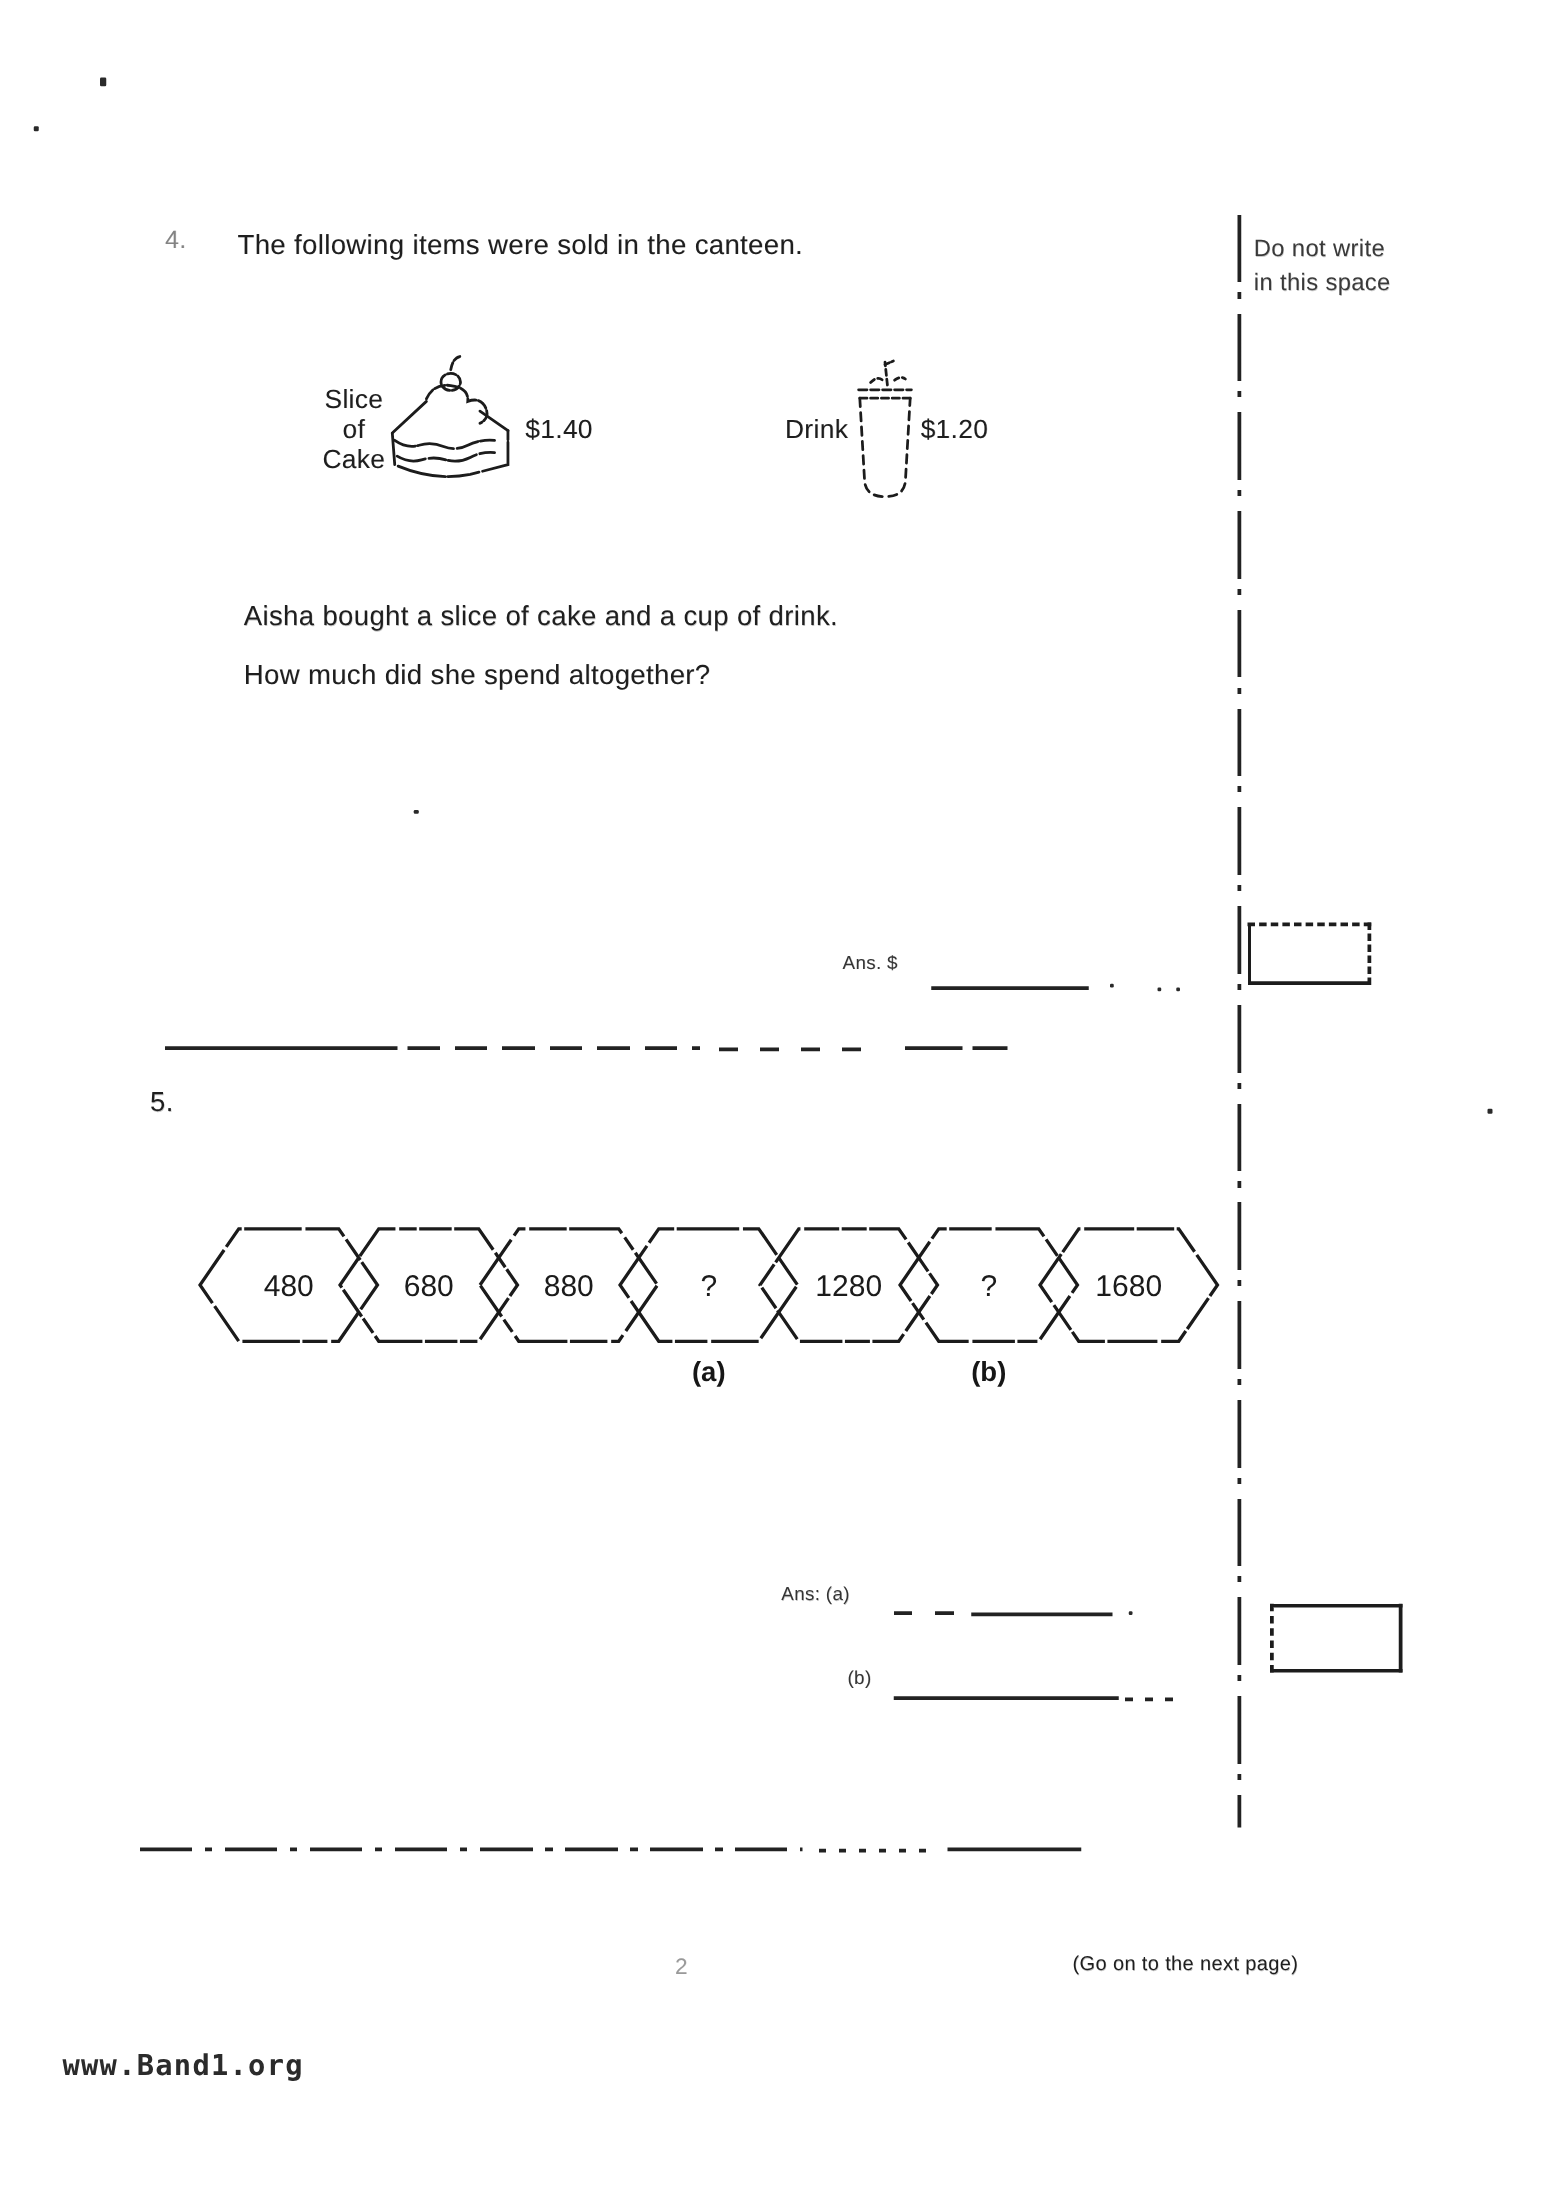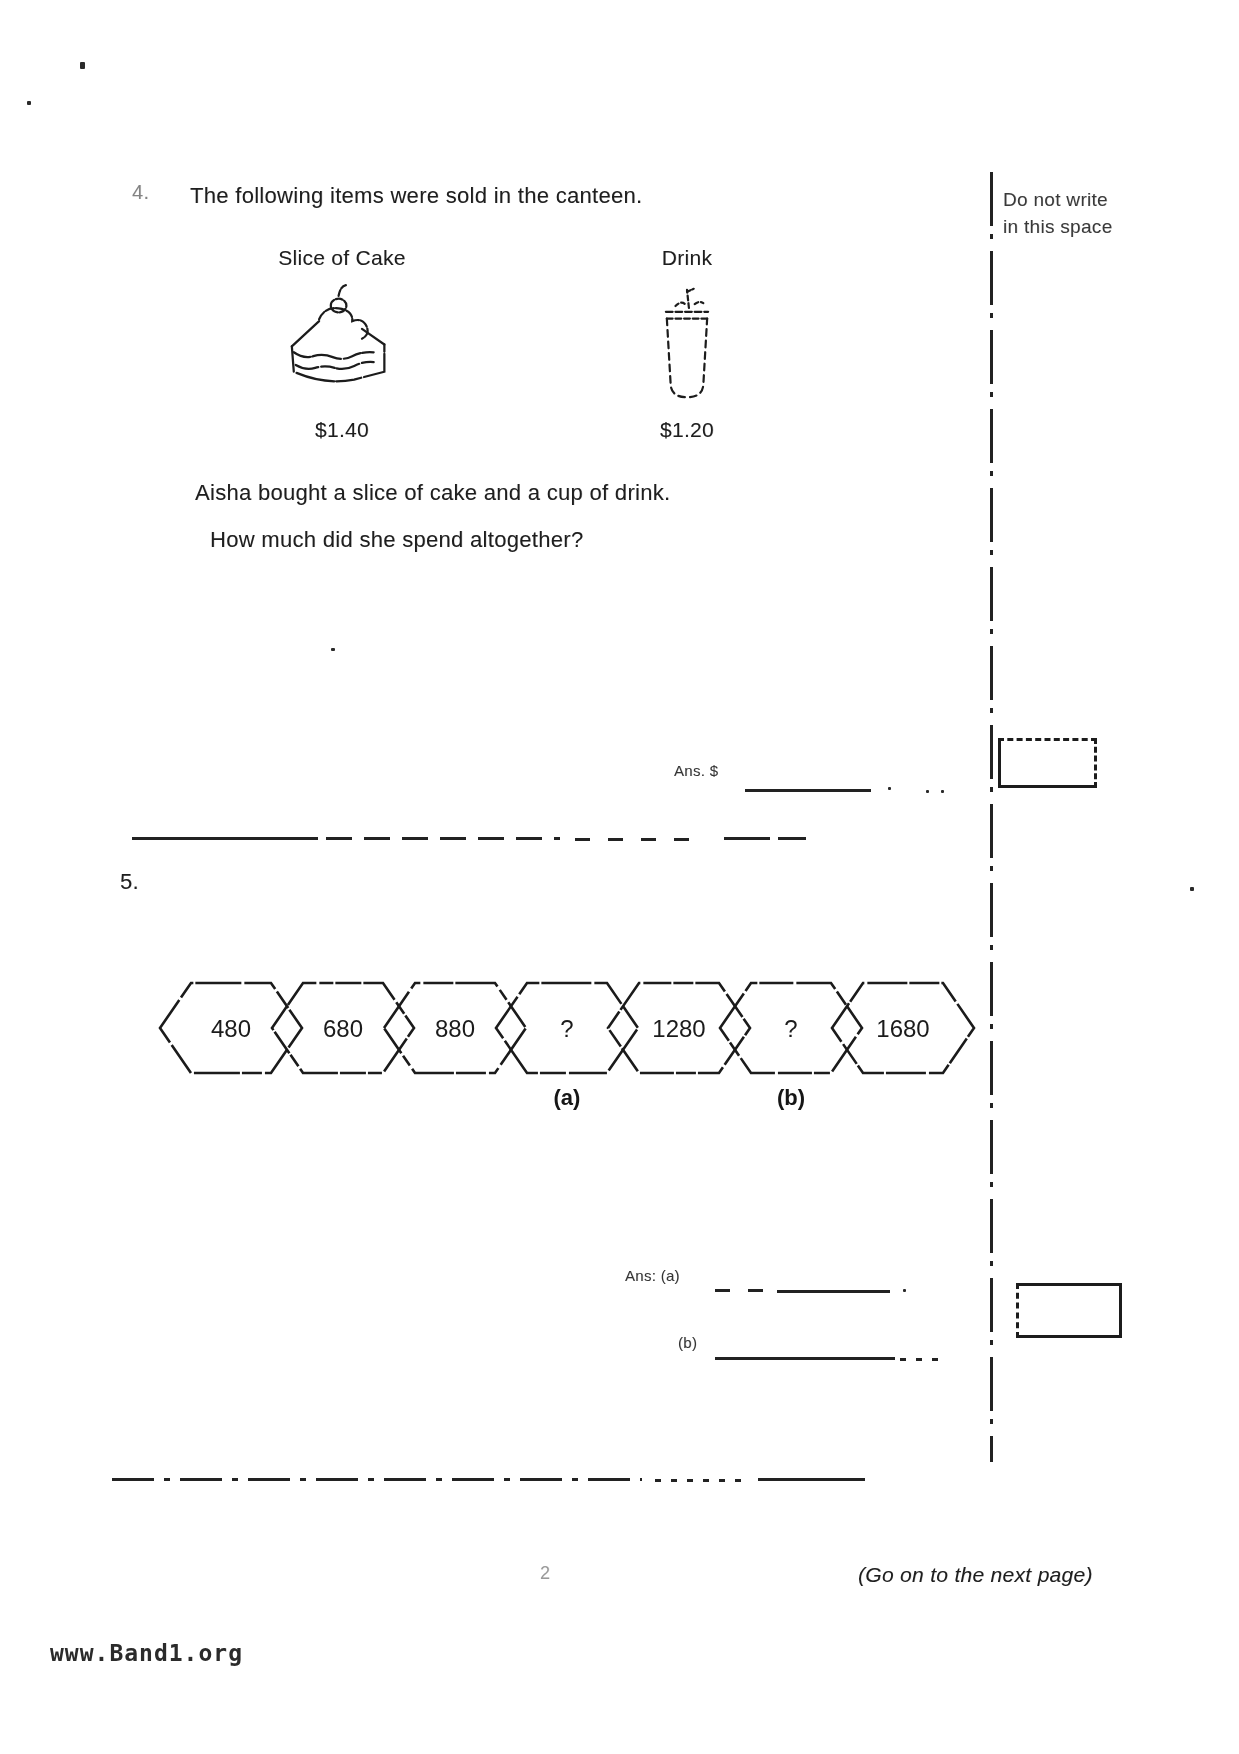--- a/index.html
+++ b/index.html
@@ -6,21 +6,21 @@
     font-family:"Liberation Sans",sans-serif;color:#1e1e1e;overflow:hidden;}
   .page{position:absolute;inset:0;background:#fff;}
   .t{position:absolute;white-space:pre;letter-spacing:.3px;
      text-shadow:.4px .4px 0 rgba(40,40,40,.28);}
   .ink{position:absolute;background:#222;}
   .speck{position:absolute;background:#2a2a2a;border-radius:1px;}
   
   .q-num{font-size:22px;}
   .q4-num{font-size:20px;opacity:.55;}
   .prompt{font-size:22px;}
-  .menu-item{position:absolute;display:flex;flex-direction:column;align-items:center;
+  .menu-item{position:absolute;display:flex;align-items:center;
      justify-content:space-between;text-align:center;}
   .item-label,.item-price{font-size:21px;letter-spacing:.3px;
      text-shadow:.4px .4px 0 rgba(40,40,40,.28);}
   .item-icon{flex:1 1 auto;display:flex;align-items:center;justify-content:center;}
   .line-art{stroke:#1c1c1c;fill:none;stroke-width:2.3;stroke-linecap:round;}
   
   .ans-label{font-size:15px;opacity:.9;}
   .marks-box{position:absolute;border:3px solid #1c1c1c;background:#fff;}
   .box-a{border-top-style:dashed;border-right-style:dashed;}
   .box-b{border-left-style:dashed;}
@@ -30,21 +30,21 @@
   .dash-c{background:repeating-linear-gradient(90deg,#222 0 42px,transparent 42px 52px,#222 52px 58px,transparent 58px 68px);}
   .dash-dots{background:repeating-linear-gradient(90deg,#222 0 6px,transparent 6px 16px);}
   .vline{position:absolute;left:990px;top:172px;width:3px;height:1290px;
      background:repeating-linear-gradient(180deg,#222 0 54px,transparent 54px 62px,#222 62px 67px,transparent 67px 79px);}
   
   .hex{fill:none;stroke:#1b1b1b;stroke-width:2.6;}
   .hex-num{font-family:"Liberation Sans",sans-serif;font-size:24px;fill:#1b1b1b;text-anchor:middle;}
   .hex-label{font-family:"Liberation Sans",sans-serif;font-size:22px;font-weight:bold;fill:#161616;text-anchor:middle;}
   
   .pagenum{font-size:18px;opacity:.45;}
-  .footnote{font-size:21px;font-style:italic;}
+  .footnote{font-size:16px;}
   .site{font-family:"DejaVu Sans Mono","Liberation Mono",monospace;font-size:23px;color:#2b2b2b;
      text-shadow:none;letter-spacing:1px;}
   .margin-note{font-size:19px;line-height:27px;opacity:.88;}
 </style>
 </head>
 <body>
 
 <div class="page">
 
   <div class="speck" style="left:80px;top:62px;width:5px;height:7px;"></div>
@@ -91,21 +91,21 @@
           <path d="M8,29 L52,29" stroke-dasharray="7 3"></path>
           <path d="M9,36 L51,36" stroke-dasharray="6 3"></path>
           <path d="M9,36 L13,105 Q14,118 30,118 Q46,118 47,105 L51,36" stroke-dasharray="7 5"></path>
         </g>
       </svg>
     </div>
     <div class="item-price">$1.20</div>
   </div>
 
   <div class="t prompt" style="left:195px;top:480px;">Aisha bought a slice of cake and a cup of drink.</div>
-  <div class="t prompt" style="left:195px;top:527px;margin-left:15px;">How much did she spend altogether?</div>
+  <div class="t prompt" style="left:195px;top:527px;">How much did she spend altogether?</div>
 
   <div class="t ans-label" style="left:674px;top:762px;">Ans. $</div>
   <div class="ink" style="left:745px;top:789px;width:126px;height:3px;"></div>
   <div class="speck" style="left:888px;top:787px;width:3px;height:3px;"></div>
   <div class="speck" style="left:926px;top:790px;width:3px;height:3px;"></div>
   <div class="speck" style="left:941px;top:790px;width:3px;height:3px;"></div>
   <div class="marks-box box-a" style="left:998px;top:738px;width:93px;height:44px;"></div>
 
   <div class="ink" style="left:132px;top:837px;width:186px;height:3px;"></div>
   <div class="ink dash-a" style="left:326px;top:837px;width:234px;height:3px;"></div>

